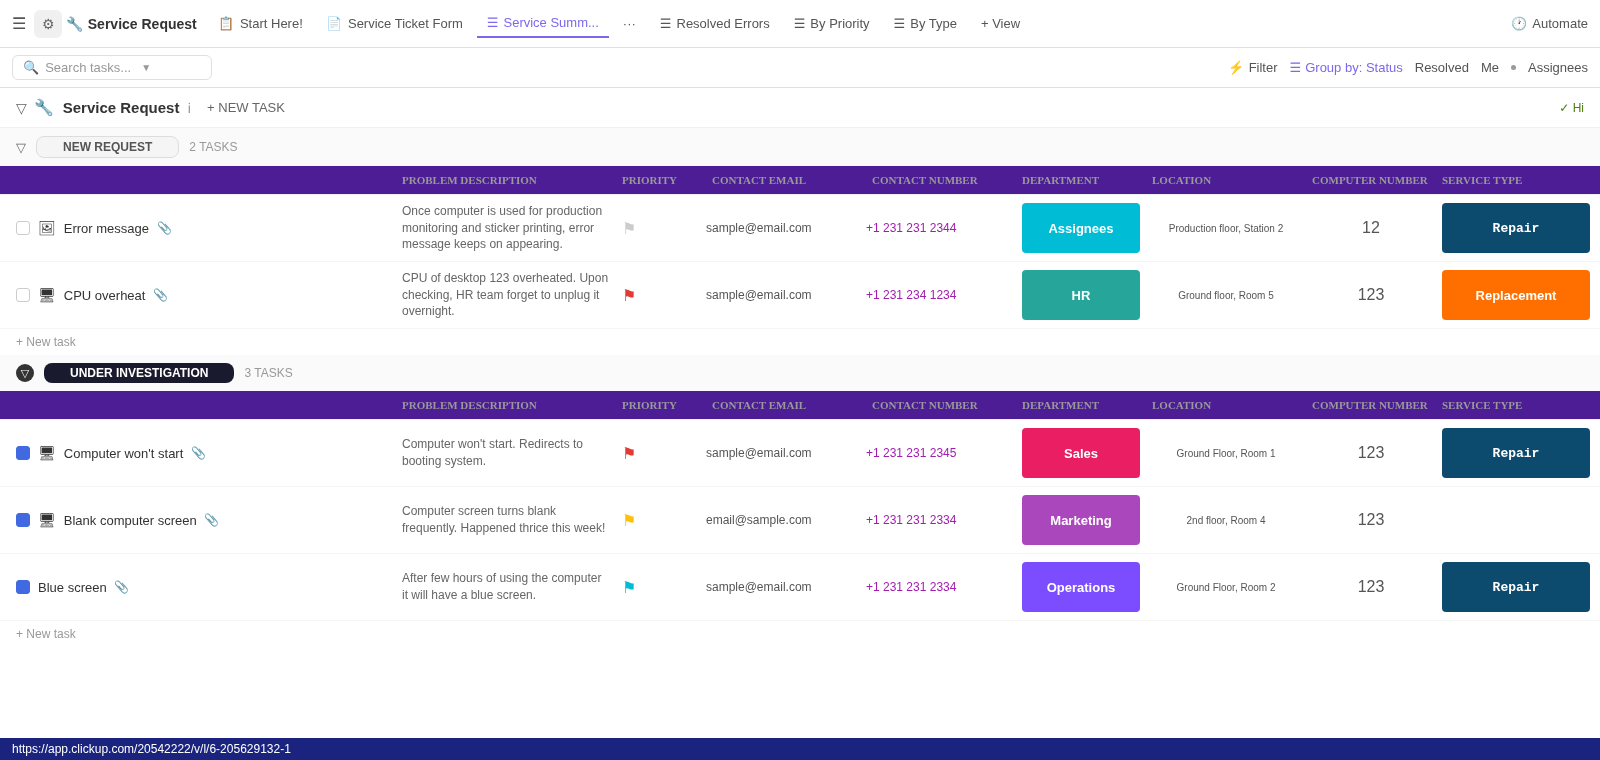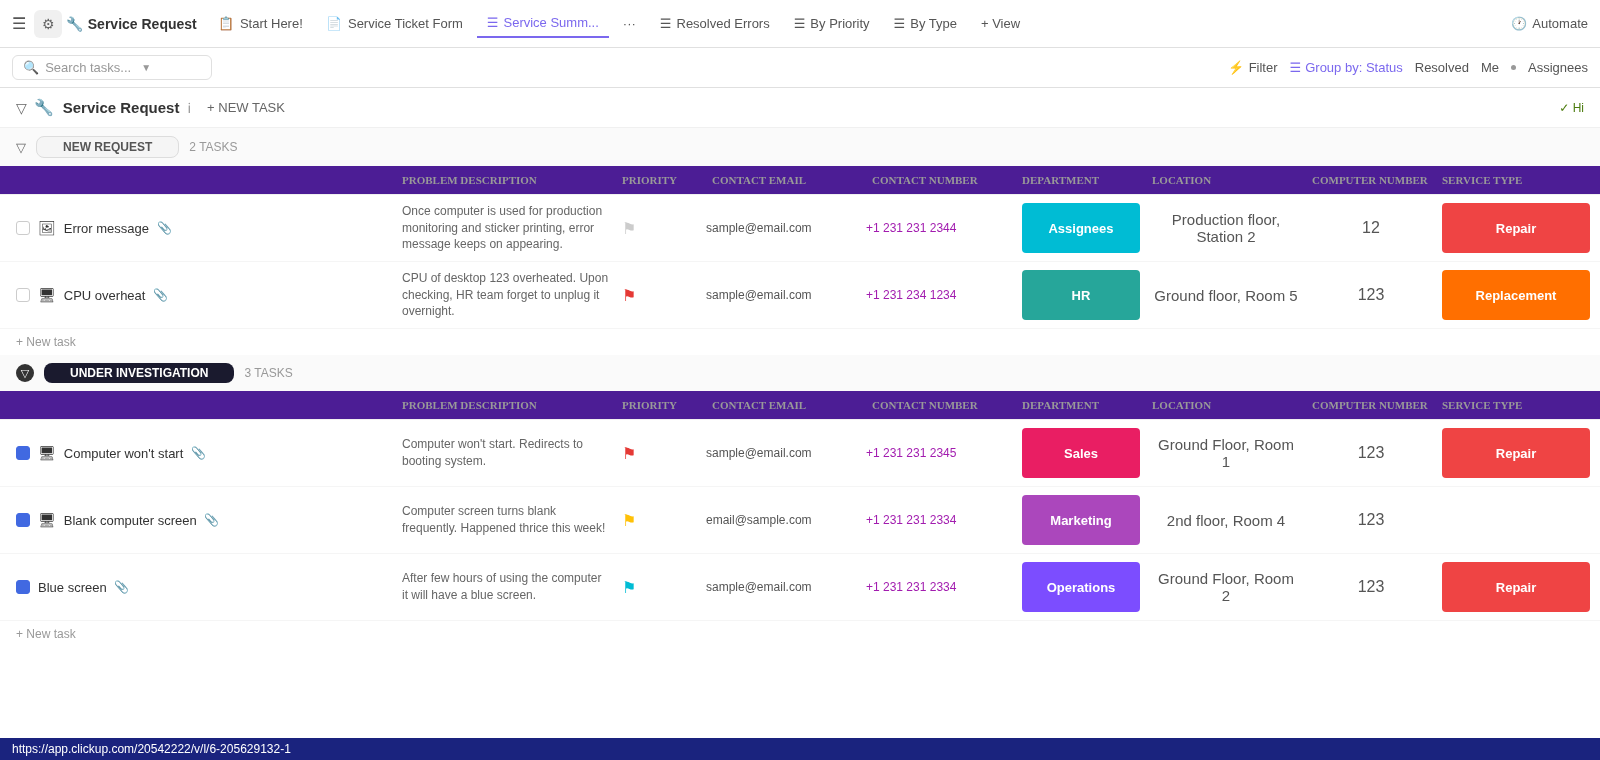--- a/index.html
+++ b/index.html
@@ -103,29 +103,29 @@
       padding: 8px 12px; border-radius: 4px; color: #fff; font-weight: 600;
       font-size: 13px; text-align: center; cursor: pointer; min-height: 50px;
       display: flex; align-items: center; justify-content: center;
     }
     .dept-production { background: #00bcd4; }
     .dept-hr { background: #26a69a; }
     .dept-sales { background: #e91e63; }
     .dept-marketing { background: #ab47bc; }
     .dept-operations { background: #7c4dff; }
 
-    .location-text { font-size: 15px; color: #555; text-align: center; padding: 0 6px; }
+    .location-text { font-size: 10px; color: #555; text-align: center; padding: 0 6px; }
     .computer-num { font-size: 16px; color: #555; text-align: center; }
 
     .service-badge {
       padding: 8px 12px; border-radius: 4px; color: #fff; font-weight: 600;
       font-size: 13px; text-align: center; cursor: pointer; min-height: 50px;
       display: flex; align-items: center; justify-content: center;
     }
-    .service-repair { background: #ef4444; }
+    .service-repair { background: #0c4a6e; font-family: Liberation Mono, monospace; }
     .service-replacement { background: #ff6f00; }
     .service-maintenance { background: #ffc107; color: #333; }
 
     .new-task-link { color: #999; font-size: 12px; padding: 6px 16px; cursor: pointer; }
 
     
     .status-bar {
       position: fixed; bottom: 0; left: 0; right: 0; background: #1a237e;
       color: #fff; font-size: 12px; padding: 4px 12px; z-index: 100;
     }

